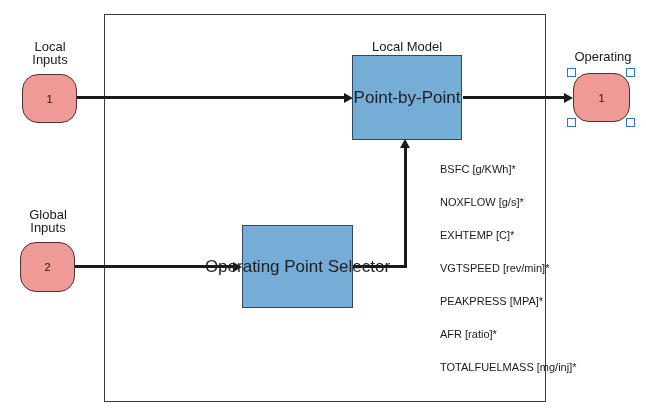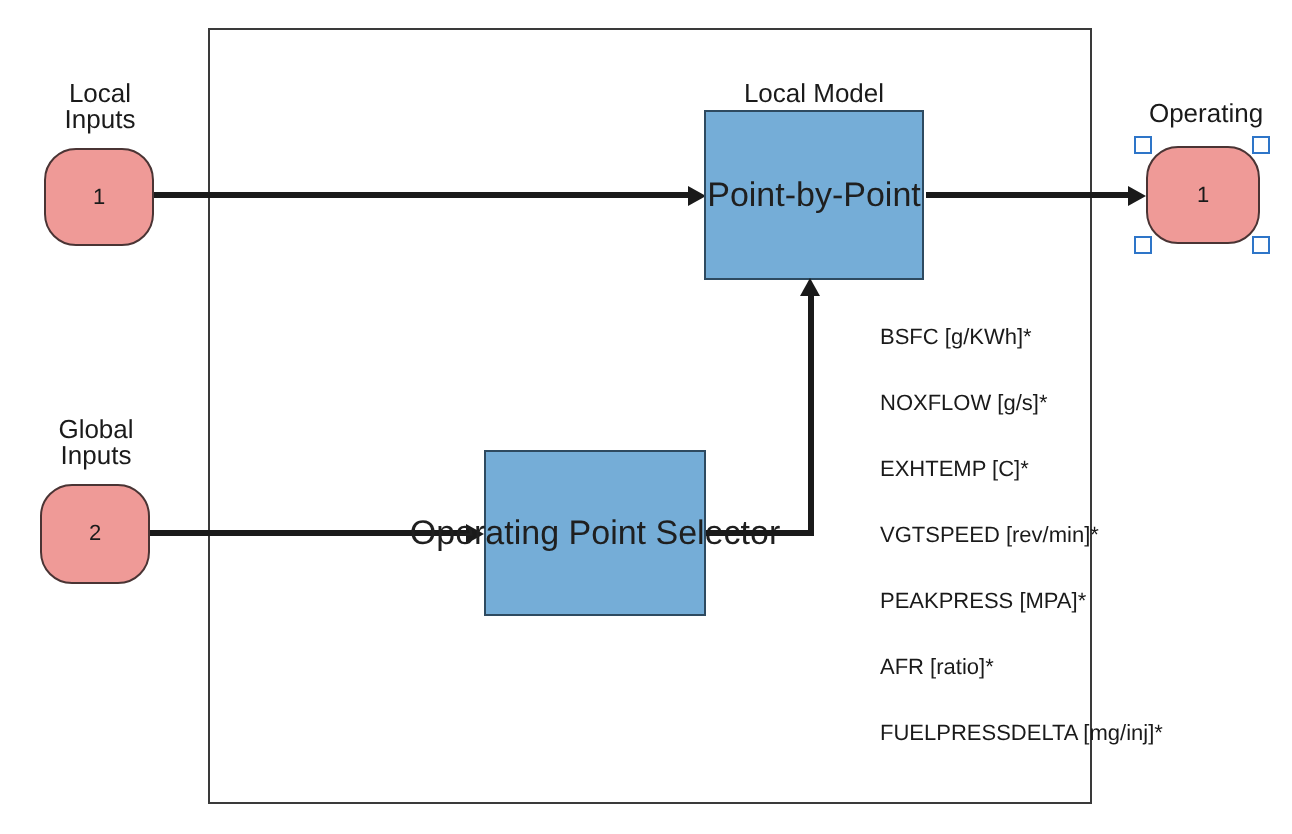--- a/index.html
+++ b/index.html
@@ -77,21 +77,21 @@
   <div class="wire" style="left:463px;top:96px;width:103px;height:3px;"></div>
   <div class="head-right" style="left:564px;top:93px;"></div>
 
   <div class="sig-stack stack17" style="left:440px;top:145px;">
     <div class="sig">BSFC [g/KWh]*</div>
     <div class="sig">NOXFLOW [g/s]*</div>
     <div class="sig">EXHTEMP [C]*</div>
     <div class="sig">VGTSPEED [rev/min]*</div>
     <div class="sig">PEAKPRESS [MPA]*</div>
     <div class="sig">AFR [ratio]*</div>
-    <div class="sig">FUELPRESSDELTA [mg/inj]*</div>
+    <div class="sig">TOTALFUELMASS [mg/inj]*</div>
   </div>
 
   <div class="annot" style="left:563px;top:50px;width:80px;">Operating</div>
   <div class="port" style="left:573px;top:73px;width:57px;height:49px;">
     <span>1</span>
   </div>
   <div class="handle" style="left:567px;top:68px;"></div>
   <div class="handle" style="left:626px;top:68px;"></div>
   <div class="handle" style="left:567px;top:118px;"></div>
   <div class="handle" style="left:626px;top:118px;"></div>

